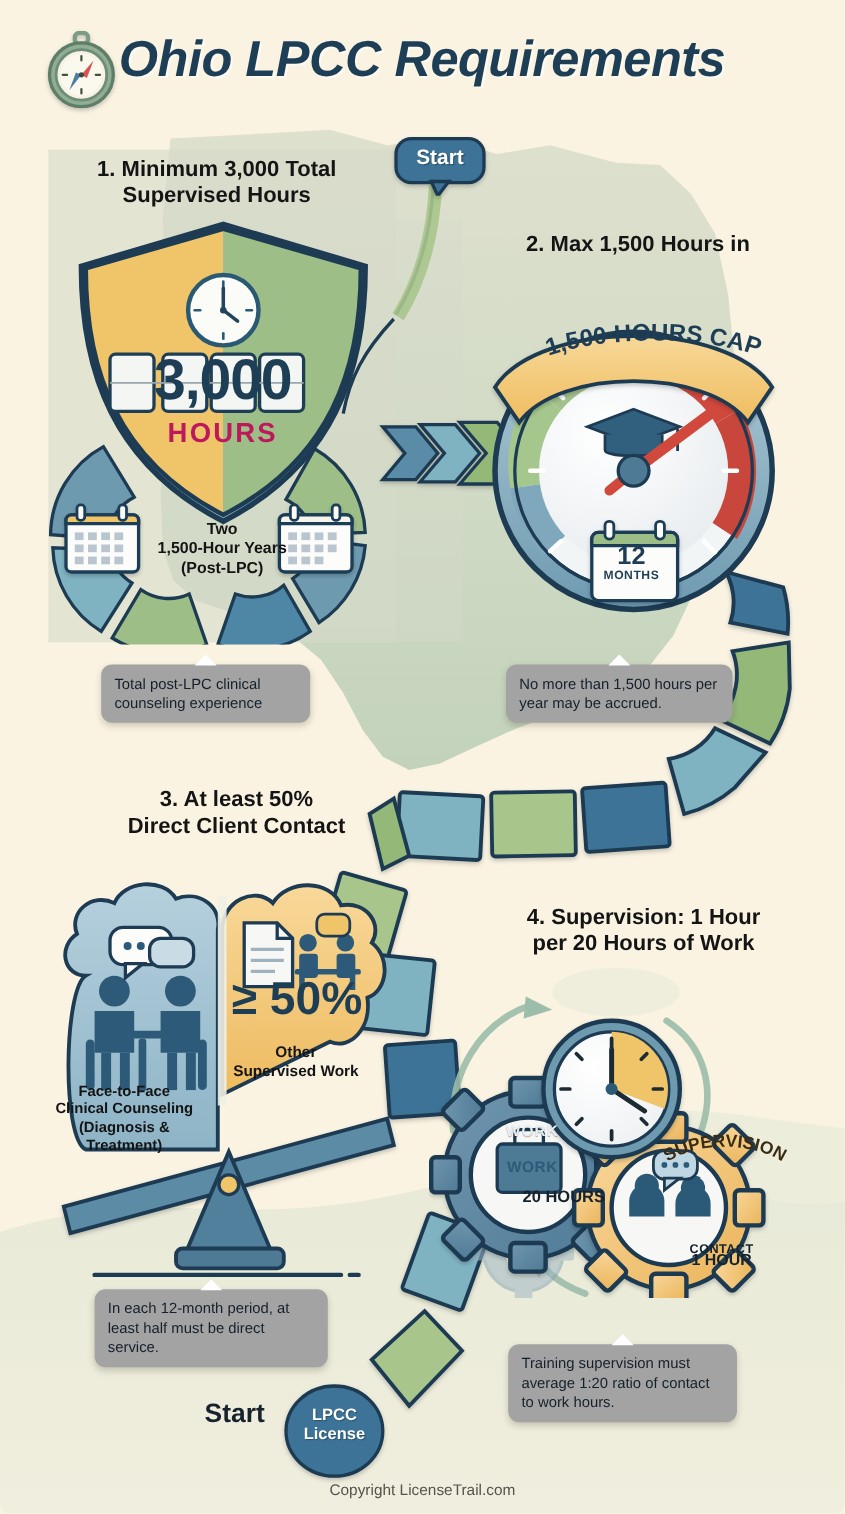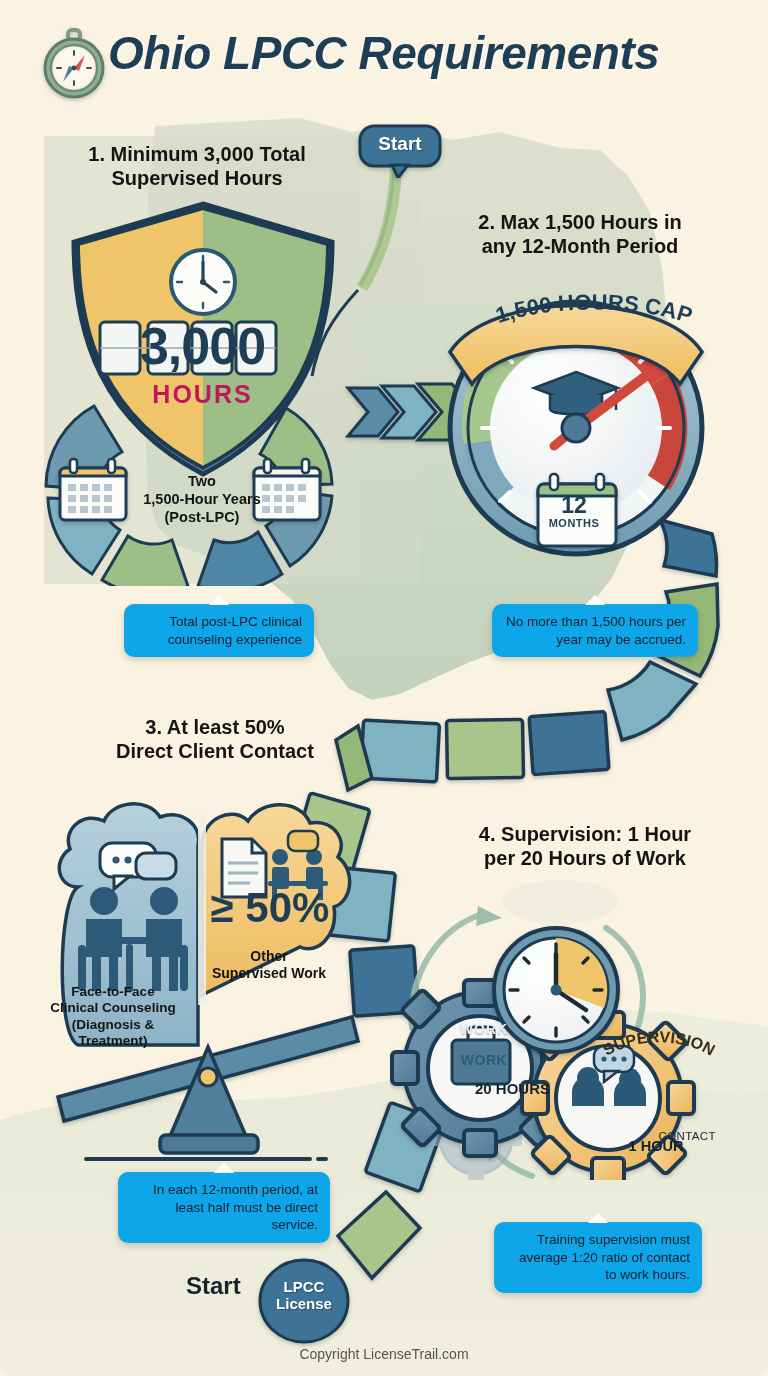--- a/index.html
+++ b/index.html
@@ -28,30 +28,29 @@
     color:#141414; font-weight:bold; line-height:1.22;
     text-align:center;
   }
   #head1{left:52px; top:142px; width:290px; font-size:20px;}
   #head2{left:440px; top:210px; width:280px; font-size:20px;}
   #head3{left:70px; top:715px; width:290px; font-size:20px;}
   #head4{left:440px; top:822px; width:290px; font-size:20px;}
 
   
   .callout{
-    background:#0ea5e9;
+    background:#a3a3a3;
     border-radius:10px;
     box-shadow:0 3px 6px rgba(60,50,30,.22);
     color:#15202b;
     font-size:13.5px;
     line-height:1.3;
-    text-align:right;
+    text-align:left;
     padding:9px 12px;
     box-sizing:border-box;
-    margin-left:32px;
   }
   .callout .nib{
     position:absolute; top:-9px; left:50%; margin-left:-10px;
     width:0;height:0;border-left:10px solid transparent;
     border-right:10px solid transparent;border-bottom:10px solid #fff;
   }
   #call1{left:92px; top:604px; width:190px;}
   #call2{left:460px; top:604px; width:206px;}
   #call3{left:86px; top:1172px; width:212px;}
   #call4{left:462px; top:1222px; width:208px;}
@@ -102,21 +101,21 @@
     left:38px;top:984px;width:150px;text-align:center;
     font-size:13.5px;font-weight:bold;color:#141414;line-height:1.22;
   }
 
   
   #workGearTxt{left:424px;top:1020px;width:120px;text-align:center;}
   #workGearTxt .w1{font-size:14px;font-weight:bold;color:#E8EEF2;letter-spacing:1px;text-shadow:0 1px 1px rgba(0,0,0,.3);}
   #workLbl{left:436px;top:1052px;width:96px;text-align:center;font-size:14px;font-weight:bold;color:#2D5B77;letter-spacing:.5px;}
   #workHours{left:418px;top:1080px;width:132px;text-align:right;font-size:15px;font-weight:bold;color:#16222c;}
   #oneHour{left:596px;top:1112px;width:120px;text-align:center;font-size:14.5px;font-weight:bold;color:#16222c;line-height:1.1;margin-top:27px;}
-  #oneHourSm{left:596px;top:1130px;width:120px;text-align:right;font-size:11.5px;font-weight:normal;color:#16222c;letter-spacing:.4px;}
+  #oneHourSm{left:596px;top:1130px;width:120px;text-align:center;font-size:11.5px;font-weight:bold;color:#16222c;letter-spacing:.4px;}
 
   
   #startWord{left:186px;top:1272px;font-size:24px;font-weight:bold;color:#16222c;}
   #lpccCircle{left:258px;top:1258px;width:92px;height:86px;}
   #lpccLbl{
     position:absolute;left:0;top:20px;width:92px;text-align:center;
     color:#fff;font-size:15px;font-weight:bold;line-height:1.15;
     text-shadow:1px 1px 1px rgba(0,0,0,.3);
   }
 
@@ -357,21 +356,20 @@
   </svg>
 
   <div class="abs" id="twoYears">
     <div>Two</div>
     <div>1,500-Hour Years</div>
     <div>(Post-LPC)</div>
   </div>
 
   <div class="abs sec-head" id="head2">
     <div>2. Max 1,500 Hours in</div>
-    <div>any 12-Month Period</div>
   </div>
 
   <div class="abs" id="gaugeWrap">
     <svg width="300" height="300">
 
       <circle cx="146" cy="160" r="126" fill="url(#gaugeRing)" stroke="#1D3B52" stroke-width="5"></circle>
       <circle cx="146" cy="160" r="108" fill="#F2F5F6" stroke="#1D3B52" stroke-width="3"></circle>
 
       <path d="M146,160 L55,84 A118,118 0 0 1 146,42 Z" fill="#9DBE86" opacity="0.95"></path>
       <path d="M146,160 L146,42 A118,118 0 0 1 243,104 Z" fill="#D1483C"></path>

